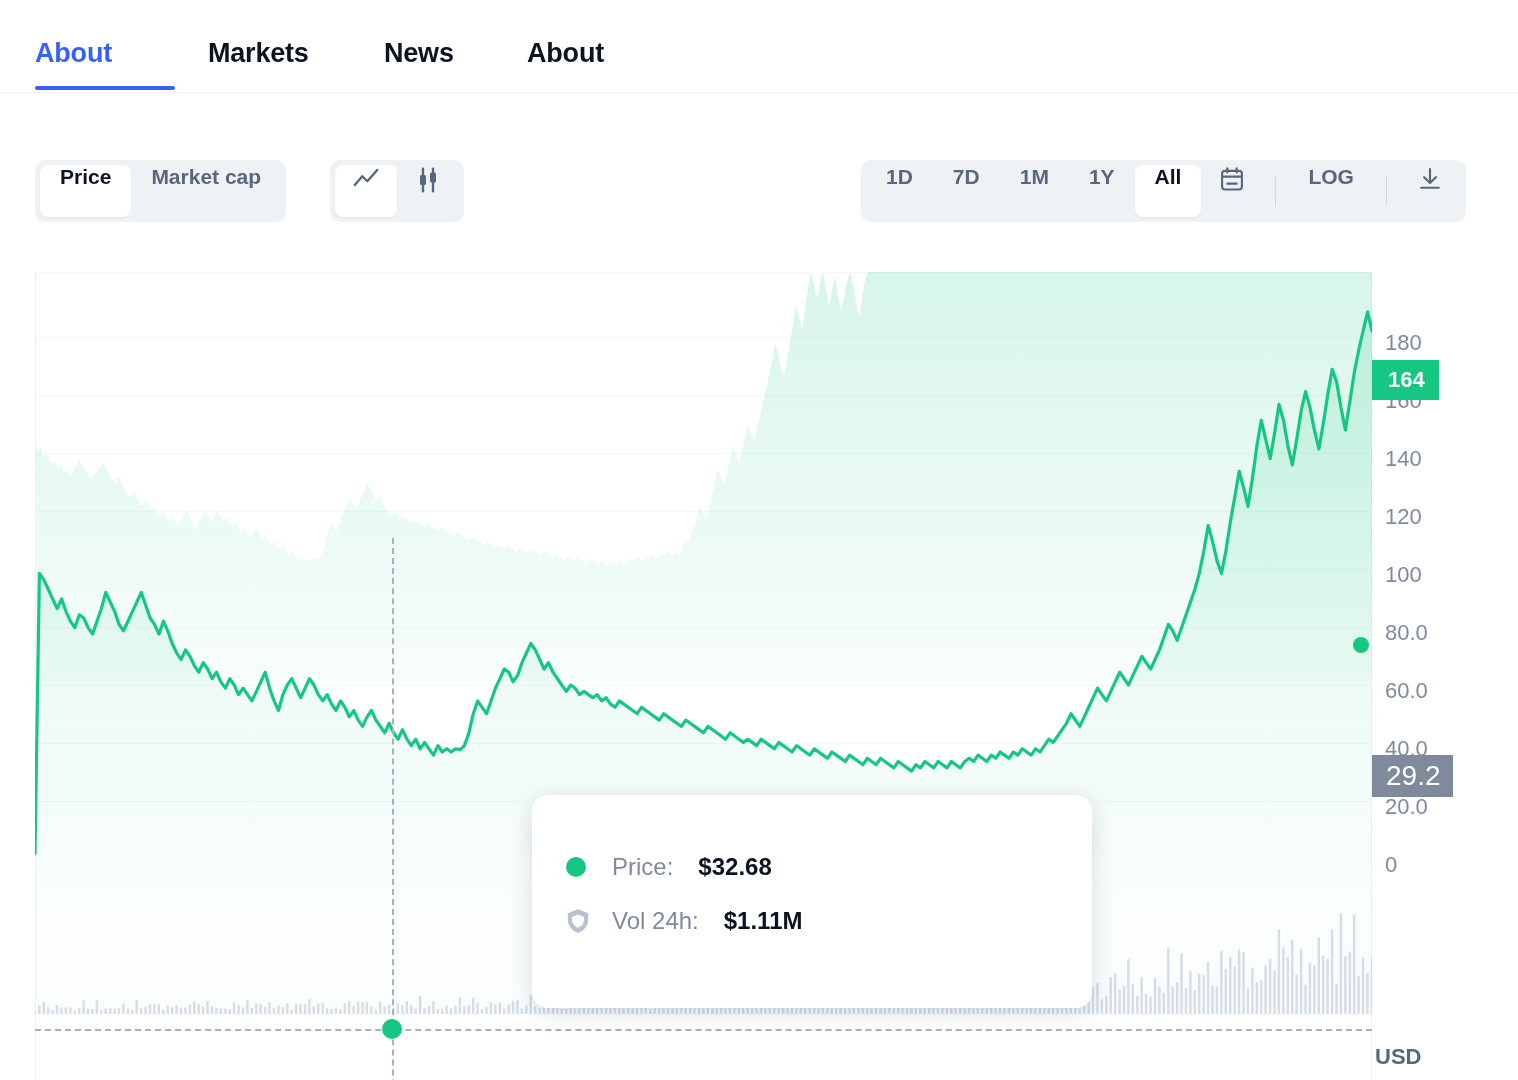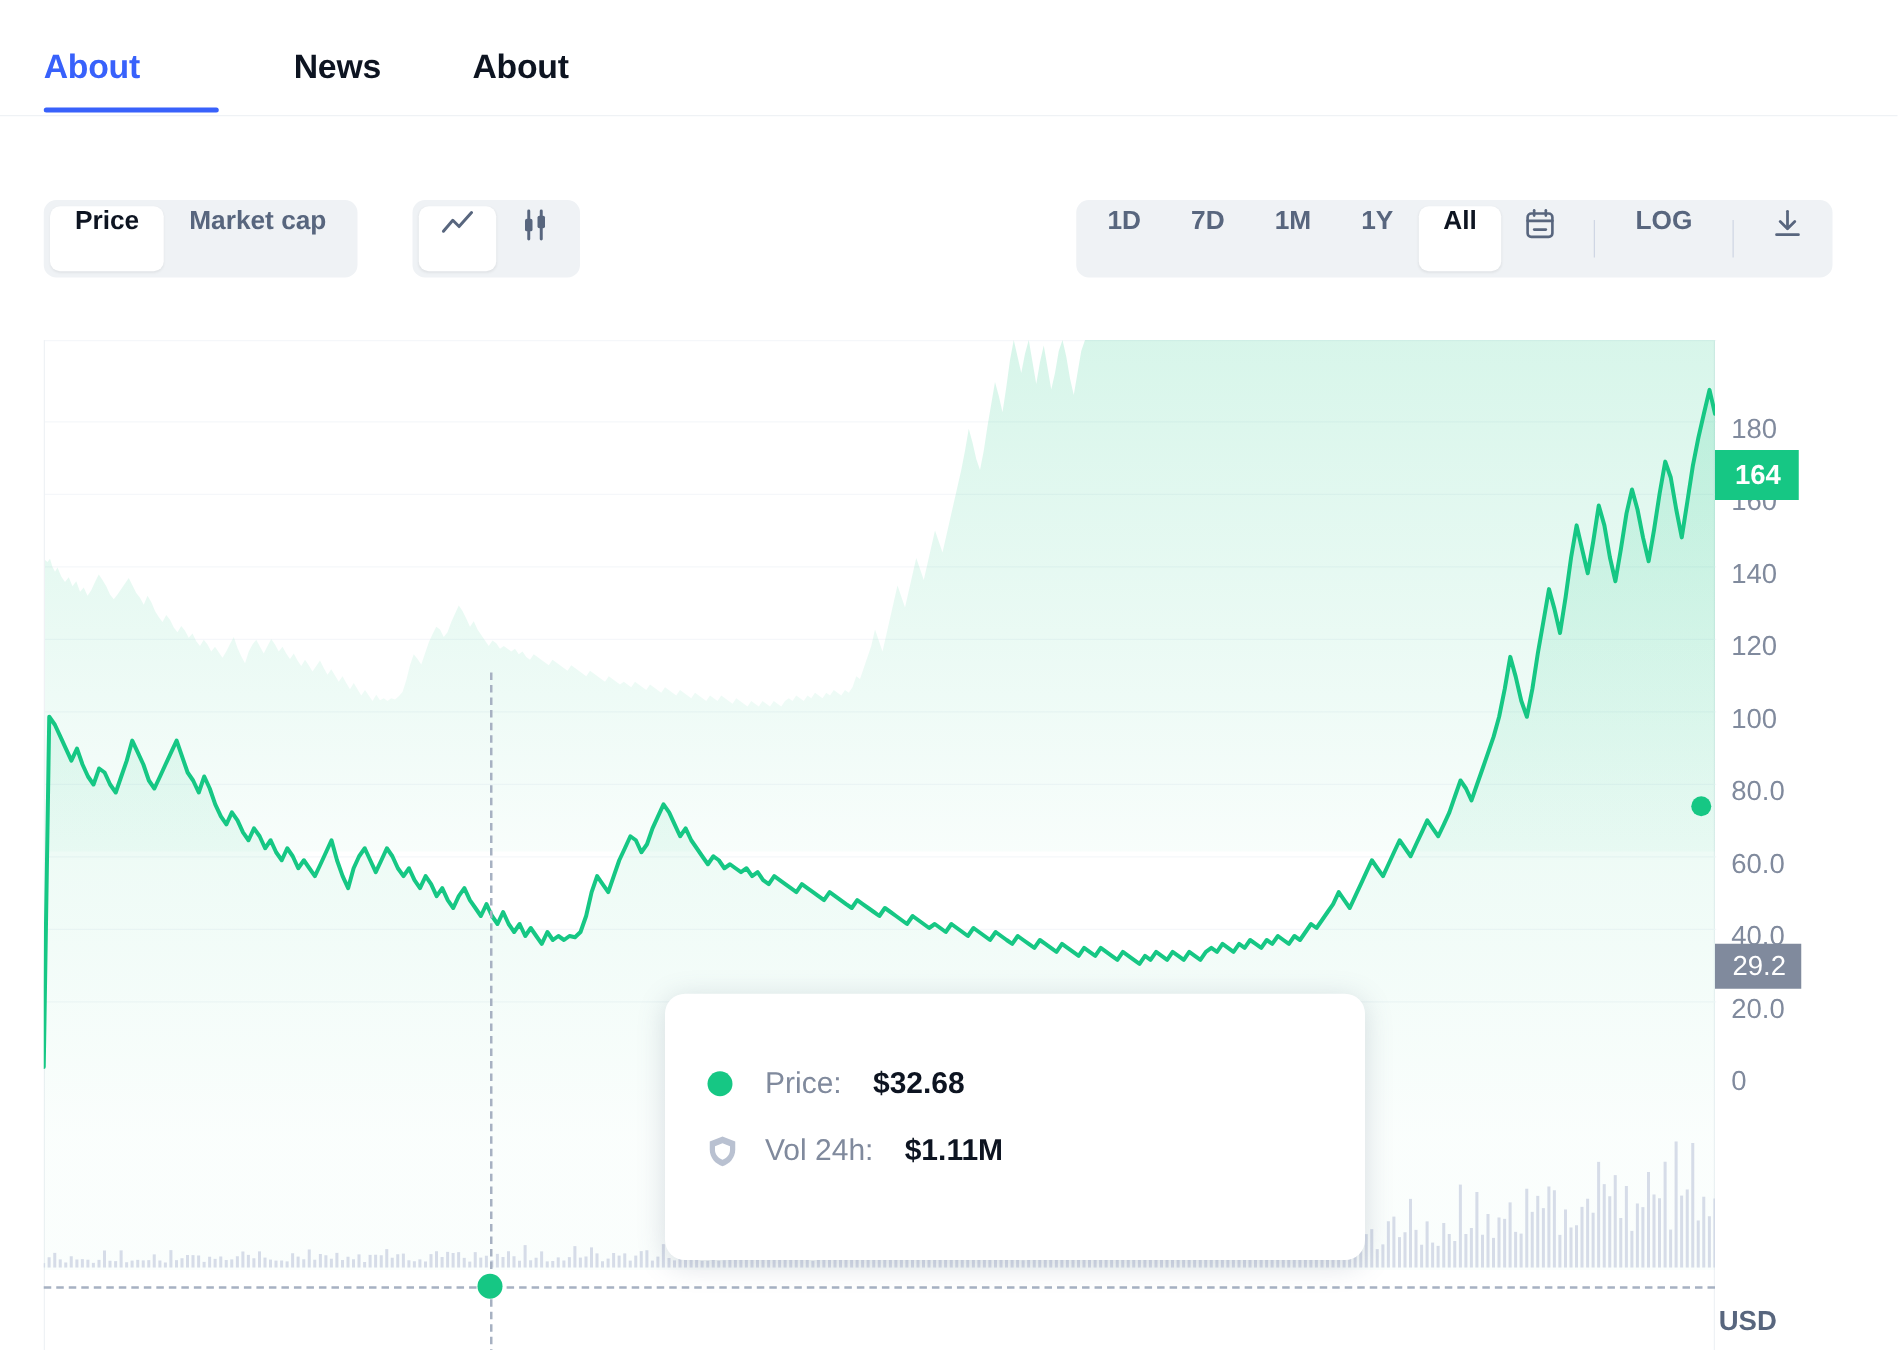--- a/index.html
+++ b/index.html
@@ -79,21 +79,21 @@
   .badge-price {
     position: absolute; left: 1372px; top: 360px;
     background: #16c784; color: #ffffff;
     font-size: 22px; font-weight: 600;
     padding: 9px 14px 9px 16px;
     line-height: 1;
   }
   .badge-cross {
     position: absolute; left: 1372px; top: 755px;
     background: #808a9d; color: #ffffff;
-    font-size: 22px; font-weight: 500;
+    font-size: 28px; font-weight: 500;
     padding: 7px 12px 7px 14px;
     line-height: 1;
   }
   .currency-label {
     position: absolute; left: 1375px; top: 1044px;
     font-size: 22px; font-weight: 700; color: #58667e;
   }
 
   
   .cross-v {
@@ -133,20 +133,23 @@
   .tt-value { font-size: 24px; font-weight: 700; color: #0d1421; margin-left: 25px; }
   .icon-svg { display: block; }
 </style>
 </head>
 <body>
 
 <div class="tabbar">
   <div class="tab active" id="tab-0">
     <span>About</span>
     <span class="tab-underline"></span>
+  </div>
+  <div class="tab" id="tab-1">
+    <span>Markets</span>
   </div>
   <div class="tab" id="tab-2">
     <span>News</span>
   </div>
   <div class="tab" id="tab-3">
     <span>About</span>
   </div>
 </div>
 
 <div class="toolbar">

